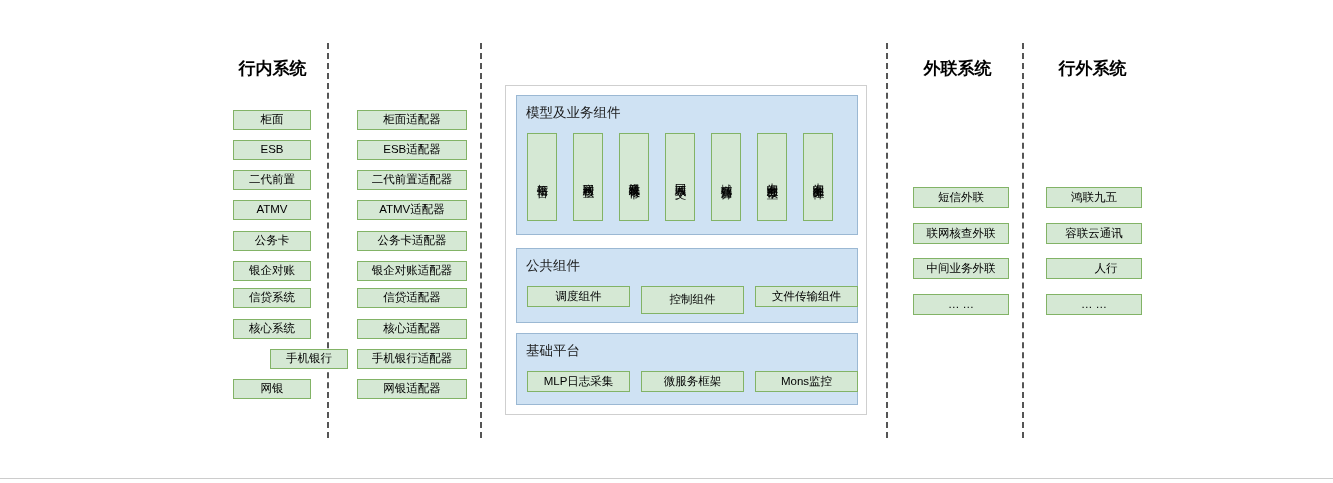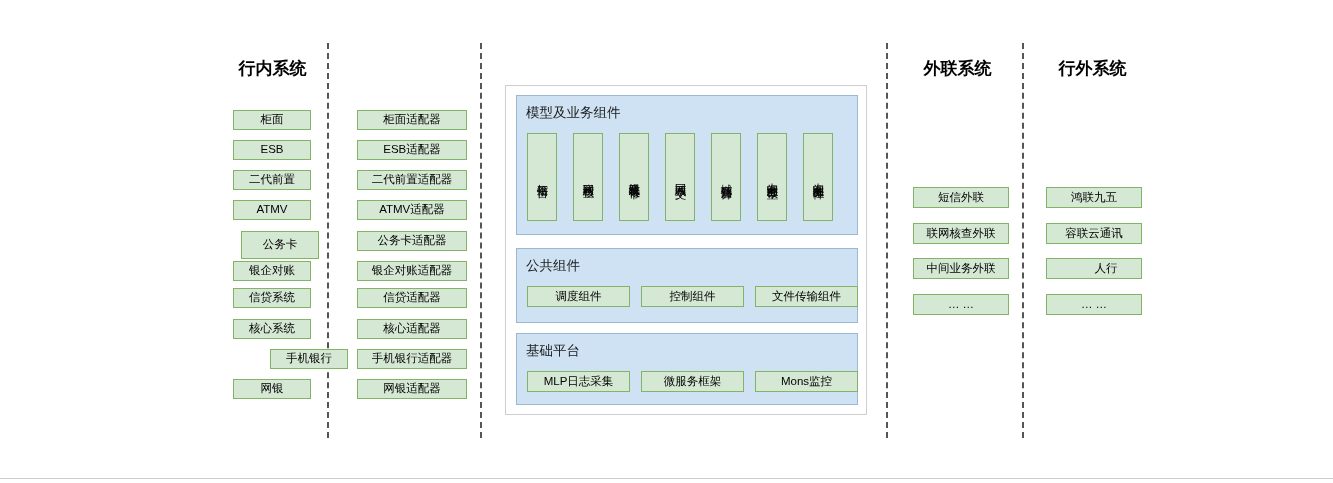--- a/index.html
+++ b/index.html
@@ -100,21 +100,21 @@
 
   <div class="vsep" style="left:327px; top:43px; height:395px;"></div>
   <div class="vsep" style="left:480px; top:43px; height:395px;"></div>
   <div class="vsep" style="left:886px; top:43px; height:395px;"></div>
   <div class="vsep" style="left:1022px; top:43px; height:395px;"></div>
 
   <div class="node" style="left:233px; top:110px; width:78px; height:20px;">柜面</div>
   <div class="node" style="left:233px; top:140px; width:78px; height:20px;">ESB</div>
   <div class="node" style="left:233px; top:170px; width:78px; height:20px;">二代前置</div>
   <div class="node" style="left:233px; top:200px; width:78px; height:20px;">ATMV</div>
-  <div class="node" style="left:233px; top:231px; width:78px; height:28px;margin-left:8px;">公务卡</div>
+  <div class="node" style="left:233px; top:231px; width:78px; height:20px;">公务卡</div>
   <div class="node" style="left:233px; top:261px; width:78px; height:20px;">银企对账</div>
   <div class="node" style="left:233px; top:288px; width:78px; height:20px;">信贷系统</div>
   <div class="node" style="left:233px; top:319px; width:78px; height:20px;">核心系统</div>
   <div class="node" style="left:233px; top:349px; width:78px; height:20px;margin-left:37px;">手机银行</div>
   <div class="node" style="left:233px; top:379px; width:78px; height:20px;">网银</div>
 
   <div class="node" style="left:357px; top:110px; width:110px; height:20px;">柜面适配器</div>
   <div class="node" style="left:357px; top:140px; width:110px; height:20px;">ESB适配器</div>
   <div class="node" style="left:357px; top:170px; width:110px; height:20px;">二代前置适配器</div>
   <div class="node" style="left:357px; top:200px; width:110px; height:20px;">ATMV适配器</div>
@@ -133,21 +133,21 @@
   <div class="node vertical" style="left:573px; top:133px; width:30px; height:88px;">联网核查</div>
   <div class="node vertical" style="left:619px; top:133px; width:30px; height:88px;">银联及银行卡</div>
   <div class="node vertical" style="left:665px; top:133px; width:30px; height:88px;">同城票交</div>
   <div class="node vertical" style="left:711px; top:133px; width:30px; height:88px;">城商行清算</div>
   <div class="node vertical" style="left:757px; top:133px; width:30px; height:88px;">中间业务模型</div>
   <div class="node vertical" style="left:803px; top:133px; width:30px; height:88px;">中间业务组件</div>
 
   <div class="panel" style="left:516px; top:248px; width:342px; height:75px;"></div>
   <div class="panel-title" style="left:526px; top:257px;">公共组件</div>
   <div class="node" style="left:527px; top:286px; width:103px; height:21px;">调度组件</div>
-  <div class="node" style="left:641px; top:286px; width:103px; height:21px;">控制组件</div>
+  <div class="node" style="left:641px; top:286px; width:103px; height:28px;">控制组件</div>
   <div class="node" style="left:755px; top:286px; width:103px; height:21px;">文件传输组件</div>
 
   <div class="panel" style="left:516px; top:333px; width:342px; height:72px;"></div>
   <div class="panel-title" style="left:526px; top:342px;">基础平台</div>
   <div class="node" style="left:527px; top:371px; width:103px; height:21px;">MLP日志采集</div>
   <div class="node" style="left:641px; top:371px; width:103px; height:21px;">微服务框架</div>
   <div class="node" style="left:755px; top:371px; width:103px; height:21px;">Mons监控</div>
 
   <div class="node" style="left:913px; top:187px; width:96px; height:21px;">短信外联</div>
   <div class="node" style="left:913px; top:223px; width:96px; height:21px;">联网核查外联</div>

